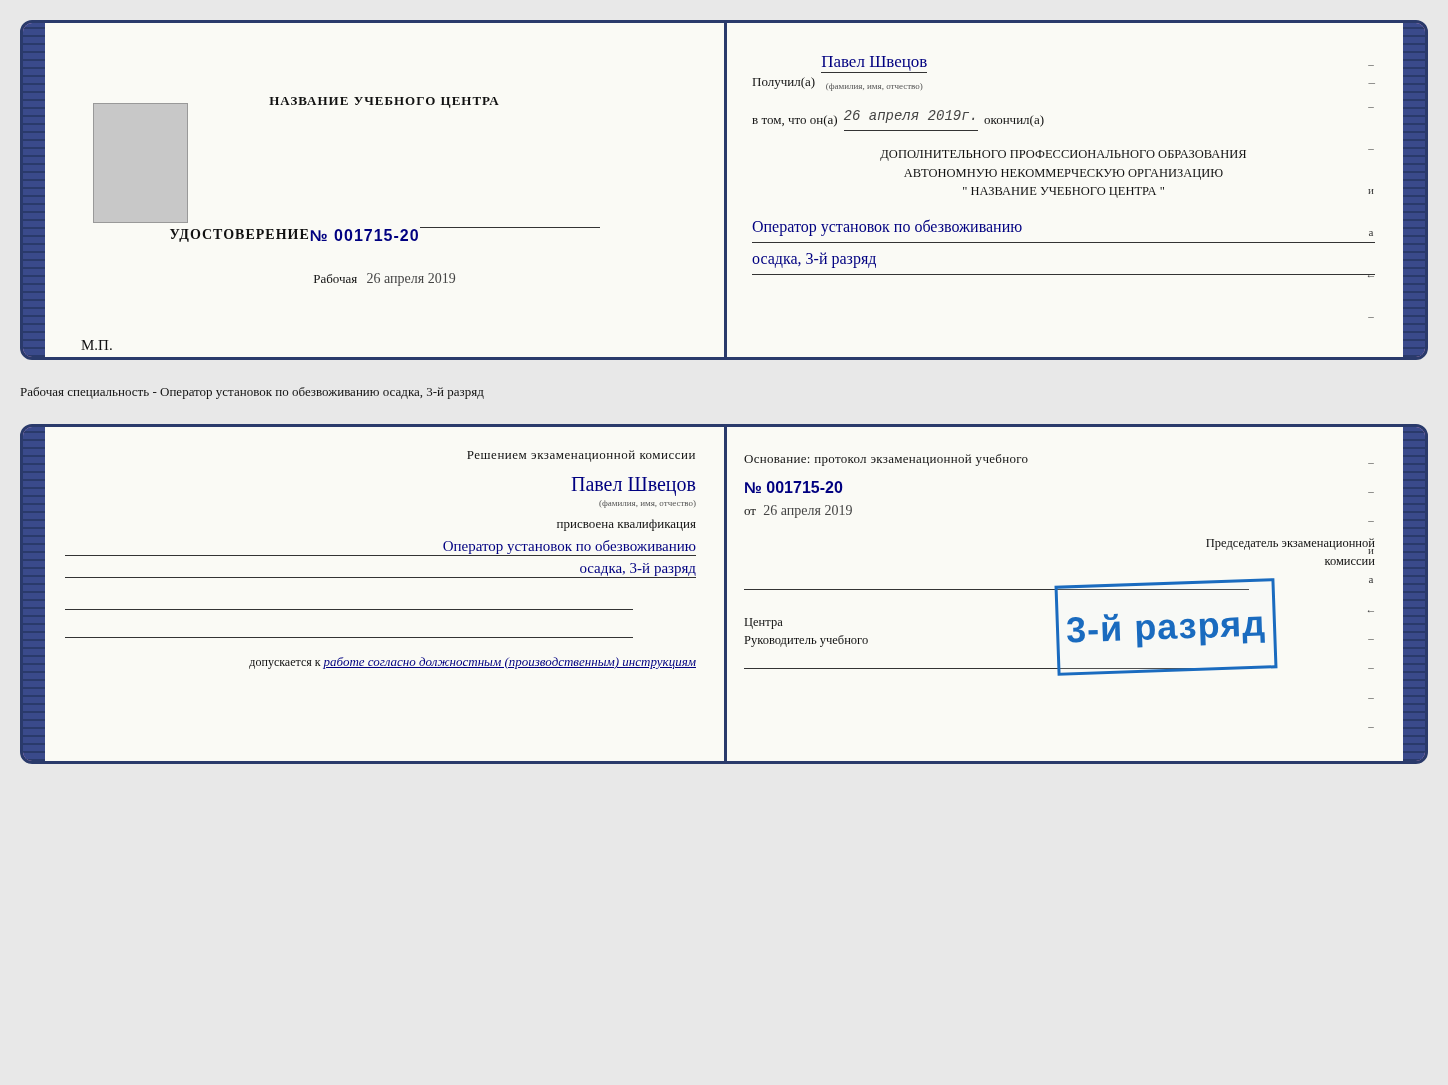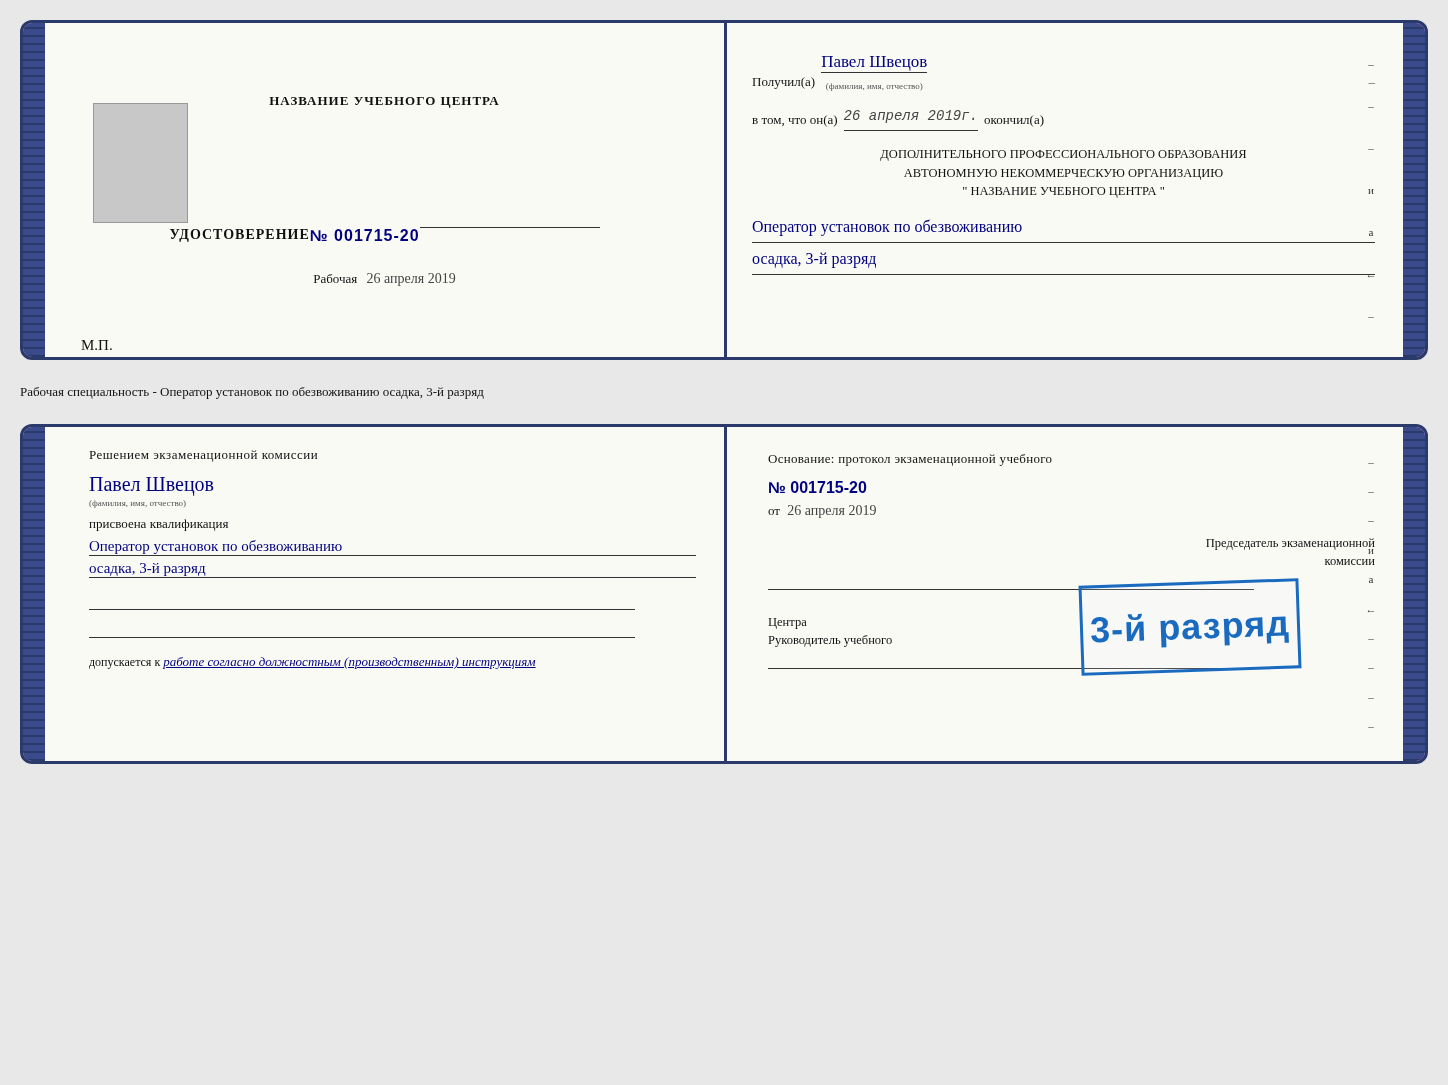--- a/index.html
+++ b/index.html
@@ -221,21 +221,22 @@
 
     
     .separator-text {
       font-size: 13px;
       color: #111;
       padding: 6px 0;
     }
 
     
     .bottom-doc .doc-left-page {
-      padding: 20px 44px;
+      padding: 20px 20px;
+      text-align: right;
     }
 
     .resheniyem-title {
       font-size: 13px;
       color: #111;
       margin-bottom: 10px;
       letter-spacing: 0.5px;
     }
 
     .person-name-hw {

